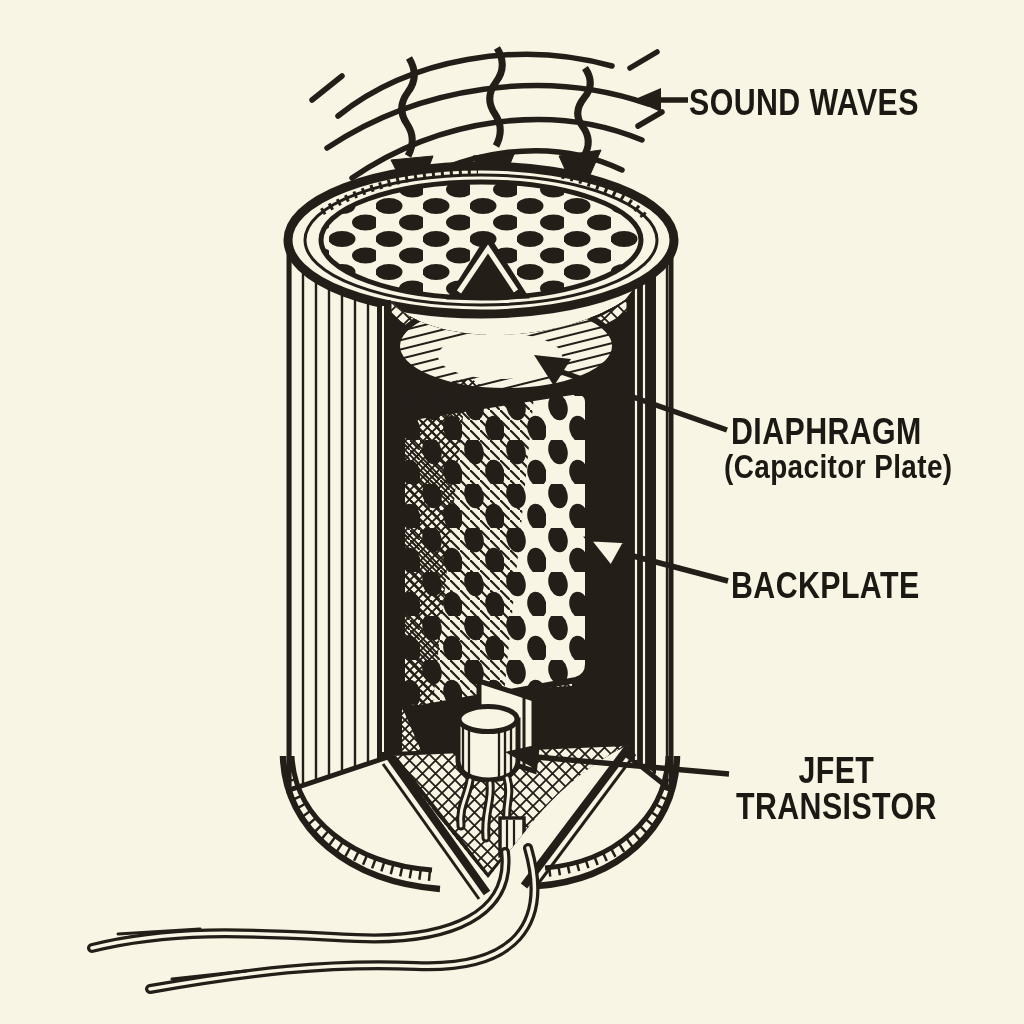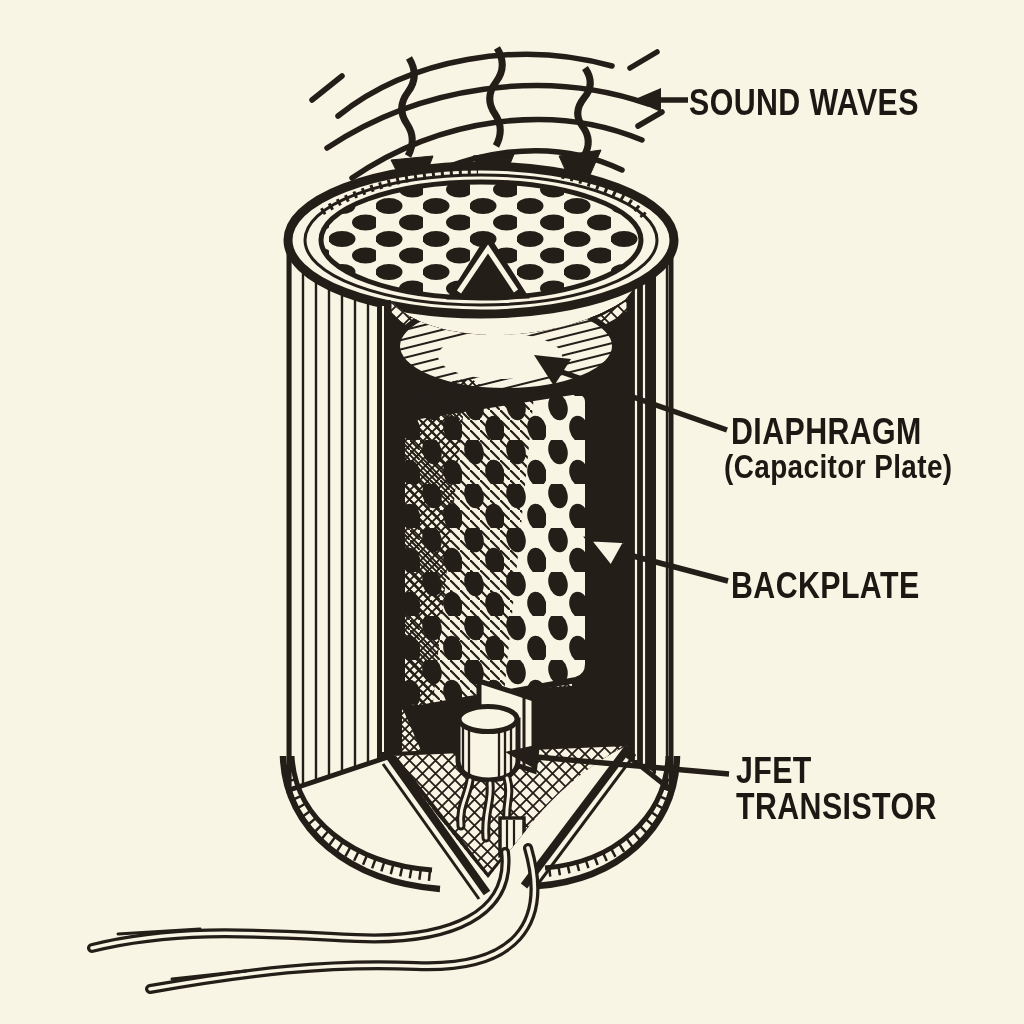--- a/index.html
+++ b/index.html
@@ -1,17 +1,17 @@
 <!DOCTYPE html>
 <html><head>
 <meta charset="utf-8">
 <style>
   html,body{margin:0;padding:0;background:#F9F5E4;}
   .stage{position:relative;width:1024px;height:1024px;background:#F9F5E4;overflow:hidden;
-         font-family:"Liberation Sans",sans-serif;}
+         font-family:"Liberation Sans",sans-serif;text-align:center;}
   .stage svg{position:absolute;left:0;top:0;}
   .lbl{position:absolute;font-weight:700;color:#1C1813;white-space:nowrap;
        transform:scaleX(0.82);transform-origin:left top;letter-spacing:0.5px;line-height:1;}
   .lbl-sound   {left:689px;top:84px; font-size:37px;}
   .lbl-diaph   {left:731px;top:413px;font-size:37px;}
   .lbl-diaphsub{left:724px;top:449px;font-size:34px;}
   .lbl-back    {left:731px;top:567px;font-size:37px;}
   .lbl-jfet    {left:736px;top:753px;font-size:37px;line-height:36px;}
 </style>
 </head>

